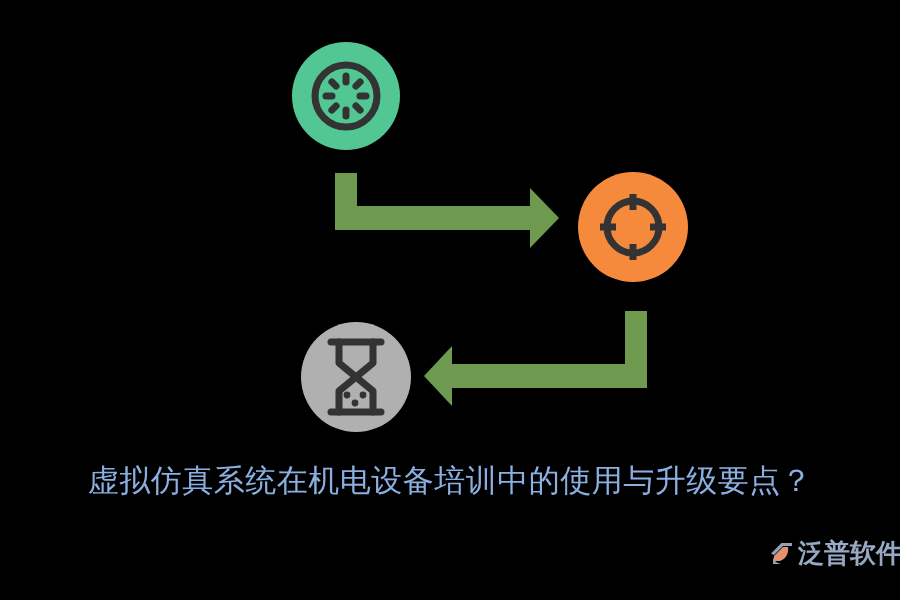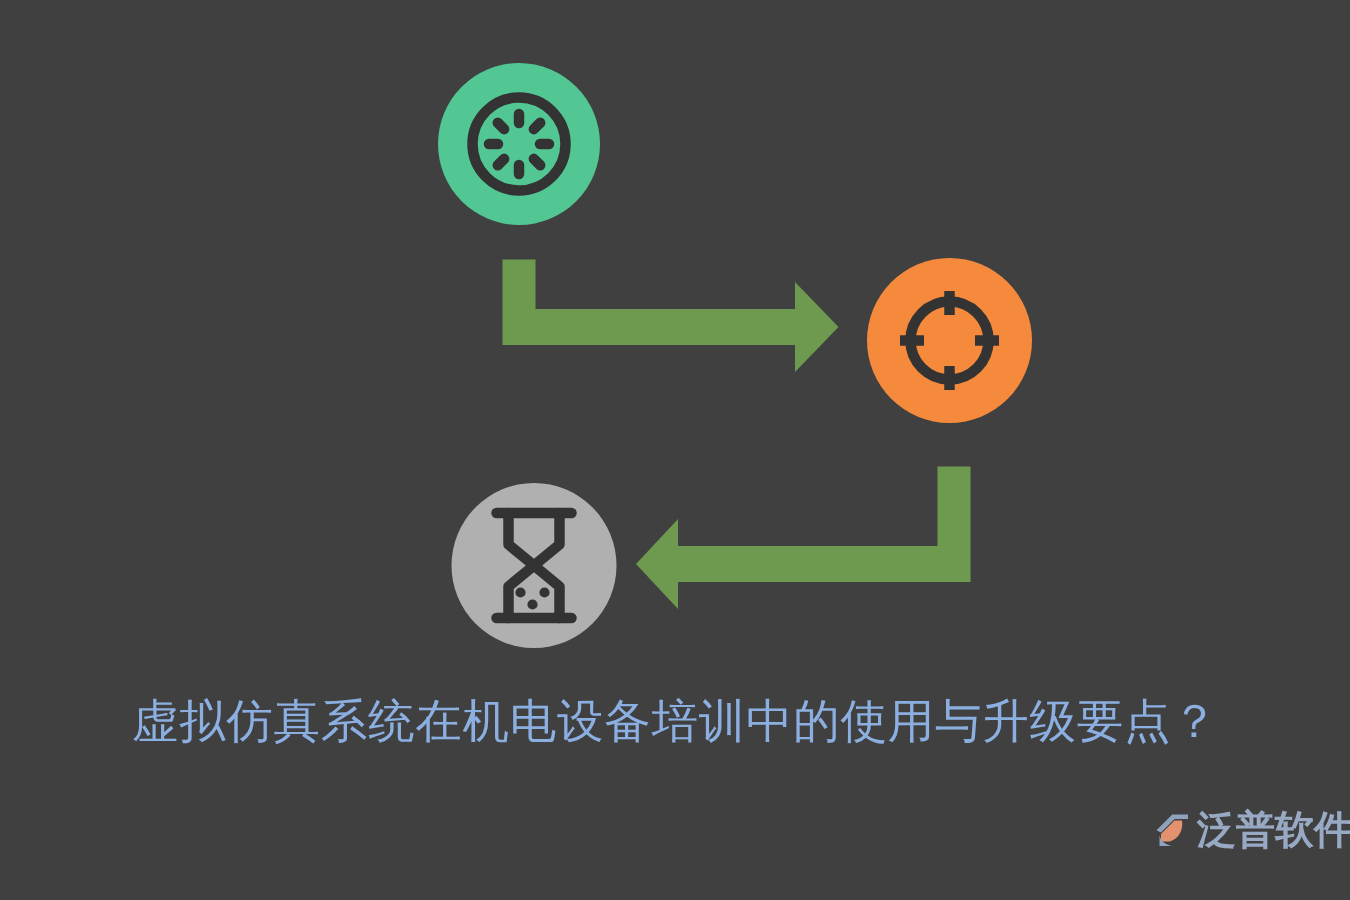--- a/index.html
+++ b/index.html
@@ -10,21 +10,21 @@
     width: 900px;
     height: 600px;
     background: #ffffff;
     font-family: "Liberation Sans", sans-serif;
     overflow: hidden;
   }
   #canvas {
     position: relative;
     width: 900px;
     height: 600px;
-    background: #404040;
+    background: #000000;
   }
 
   
   .badge {
     position: absolute;
     border-radius: 50%;
     display: flex;
     align-items: center;
     justify-content: center;
   }

